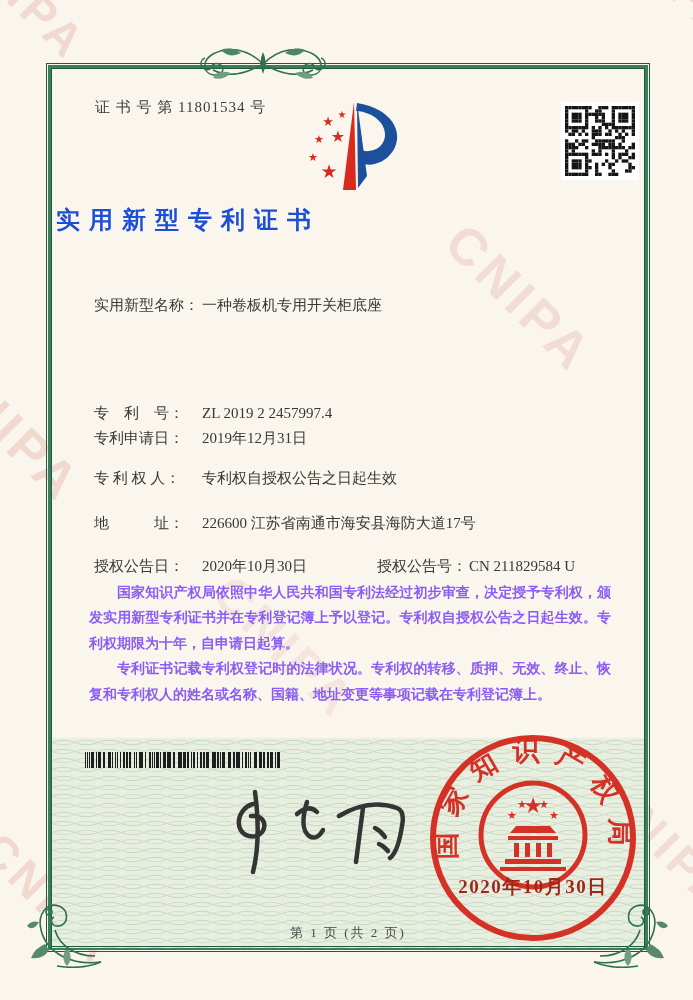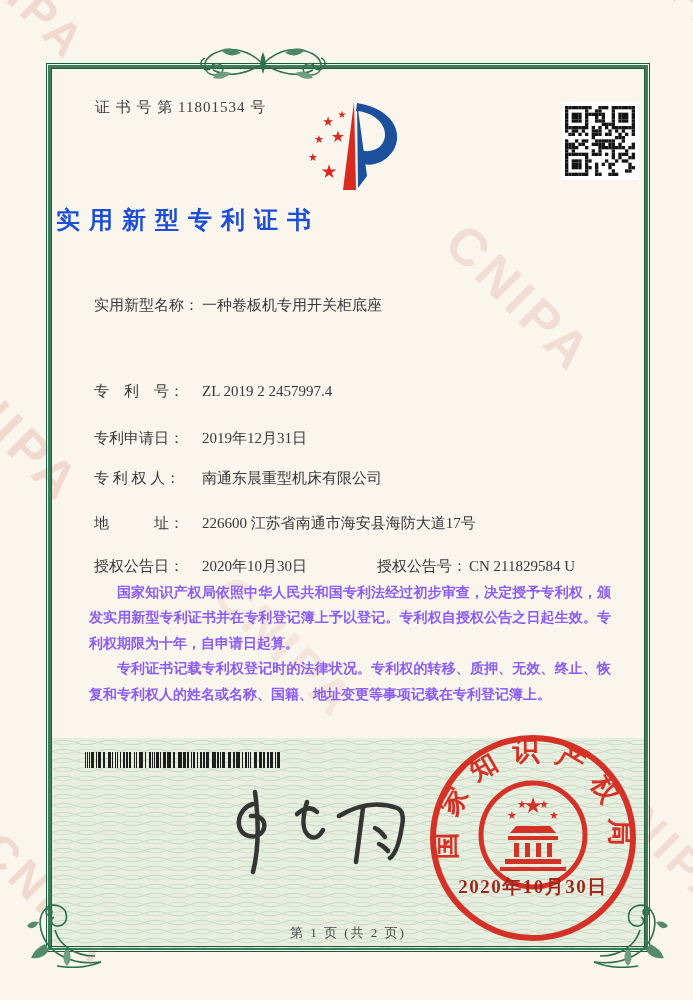--- a/index.html
+++ b/index.html
@@ -344,28 +344,28 @@
           <rect x="46.67" y="66.67" width="3.33" height="3.33" fill="#151515"></rect>
           <rect x="50.00" y="66.67" width="3.33" height="3.33" fill="#151515"></rect>
         </svg>
     </div>
 
     <div class="title">实用新型专利证书</div>
 
     <div class="frow" style="top:232px">
       <span class="lbl">实用新型名称：</span><span class="val">一种卷板机专用开关柜底座</span>
     </div>
-    <div class="frow" style="top:318px">
+    <div class="frow" style="top:340px">
       <span class="lbl">专　利　号：</span><span class="val">ZL 2019 2 2457997.4</span>
     </div>
     <div class="frow" style="top:365px">
       <span class="lbl">专利申请日：</span><span class="val">2019年12月31日</span>
     </div>
     <div class="frow" style="top:405px">
-      <span class="lbl">专 利 权 人：</span><span class="val">南通东晨重型机床有限公司</span>
+      <span class="lbl">专 利 权 人：</span><span class="val">专利权自授权公告之日起生效</span>
     </div>
     <div class="frow" style="top:450px">
       <span class="lbl">地　　　址：</span><span class="val">226600 江苏省南通市海安县海防大道17号</span>
     </div>
     <div class="frow frow2" style="top:493px">
       <span class="lbl">授权公告日：</span><span class="val">2020年10月30日</span><span class="pair2"><span>授权公告号：</span><span class="val">CN 211829584 U</span></span>
     </div>
 
     <div class="paras">
       <p>国家知识产权局依照中华人民共和国专利法经过初步审查，决定授予专利权，颁发实用新型专利证书并在专利登记簿上予以登记。专利权自授权公告之日起生效。专利权期限为十年，自申请日起算。</p>

